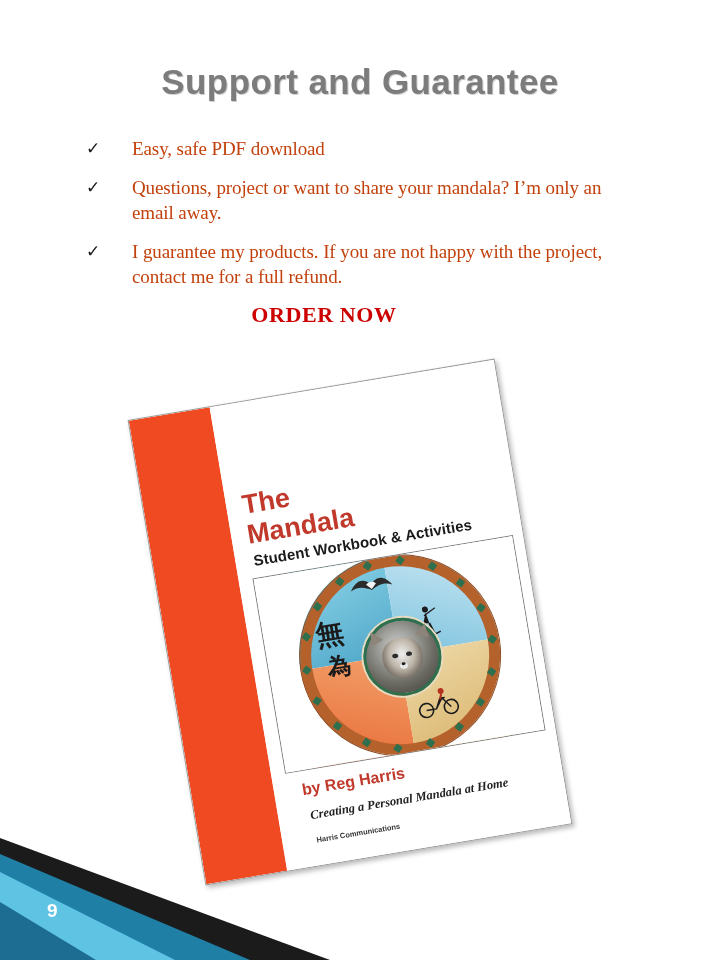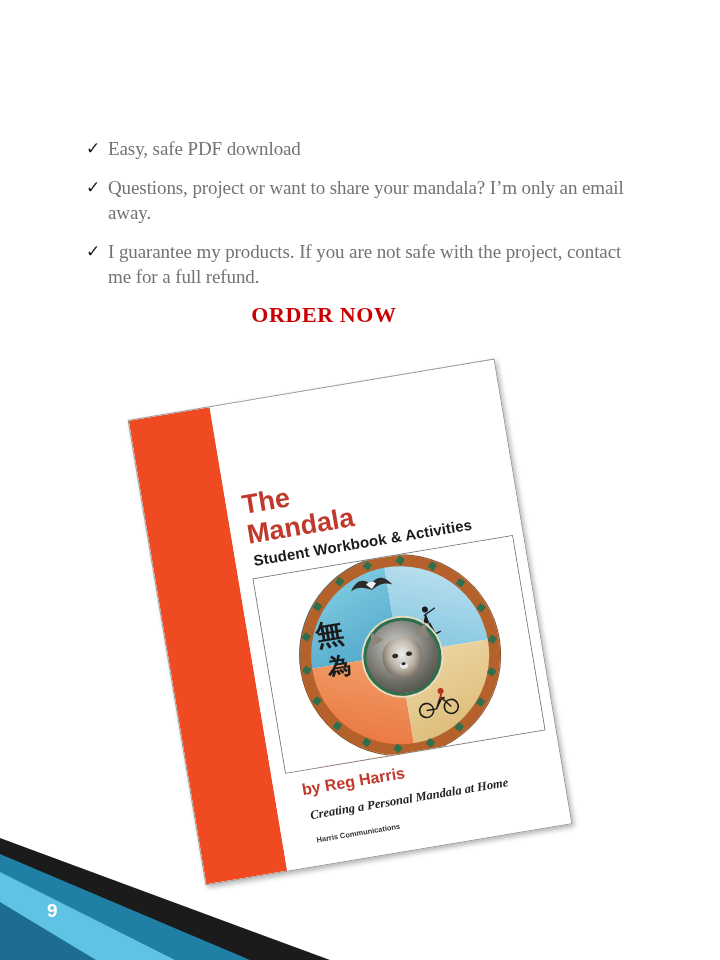--- a/index.html
+++ b/index.html
@@ -54,23 +54,24 @@
   .bullet-check {
     width: 22px;
     flex: 0 0 22px;
     font-size: 17px;
     line-height: 25px;
     color: #1a1a1a;
   }
   .bullet-text {
     font-size: 19px;
     line-height: 25px;
-    color: #737373;
+    color: #c2410c;
     font-family: "Liberation Serif", serif;
     letter-spacing: -0.1px;
+    margin-left: 24px;
   }
 
   .order-now {
     position: absolute;
     left: 0;
     top: 302px;
     width: 644px;
     text-align: center;
     padding-left: 4px;
     box-sizing: border-box;
@@ -282,33 +283,34 @@
     font-size: 19px;
     font-weight: bold;
     z-index: 5;
   }
 </style>
 </head>
 <body>
 
 <div class="slide">
 
+  <div class="title">Support and Guarantee</div>
 
   <div class="bullets">
     <div class="bullet-row">
       <span class="bullet-check">✓</span>
       <span class="bullet-text">Easy, safe PDF download</span>
     </div>
     <div class="bullet-row">
       <span class="bullet-check">✓</span>
       <span class="bullet-text">Questions, project or want to share your mandala? I’m only an email away.</span>
     </div>
     <div class="bullet-row">
       <span class="bullet-check">✓</span>
-      <span class="bullet-text">I guarantee my products. If you are not safe with the project, contact me for a full refund.</span>
+      <span class="bullet-text">I guarantee my products. If you are not happy with the project, contact me for a full refund.</span>
     </div>
   </div>
 
   <div class="order-now">ORDER NOW</div>
 
   <div class="book-wrap">
     <div class="book">
       <div class="book-spine"></div>
       <div class="book-body">
         <div class="bk-title1">The</div>

